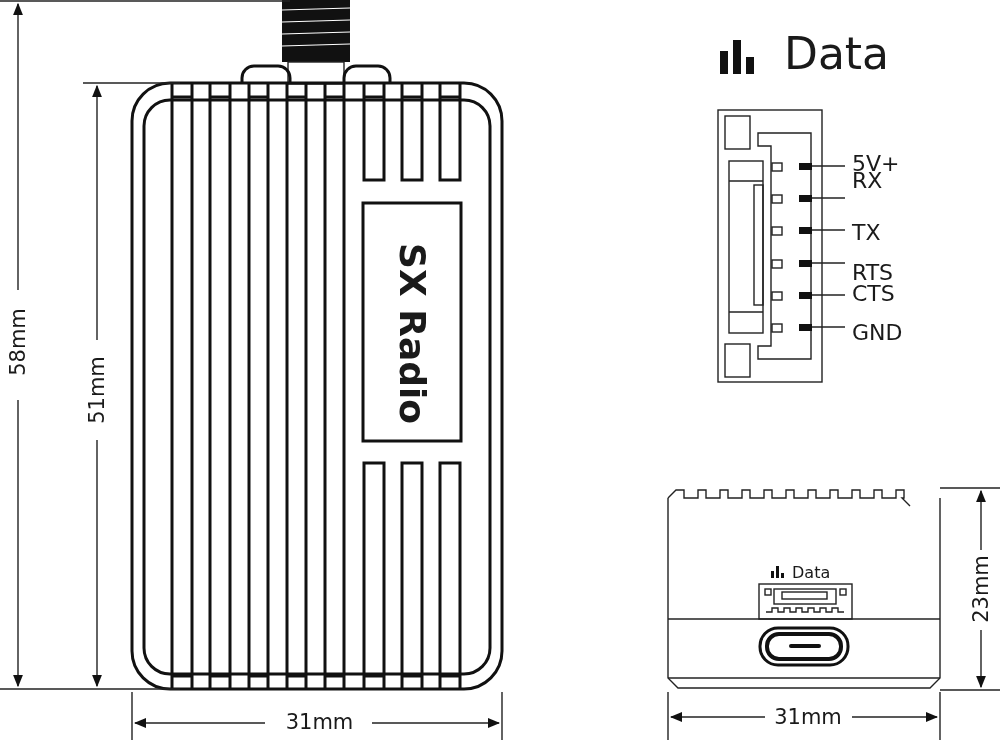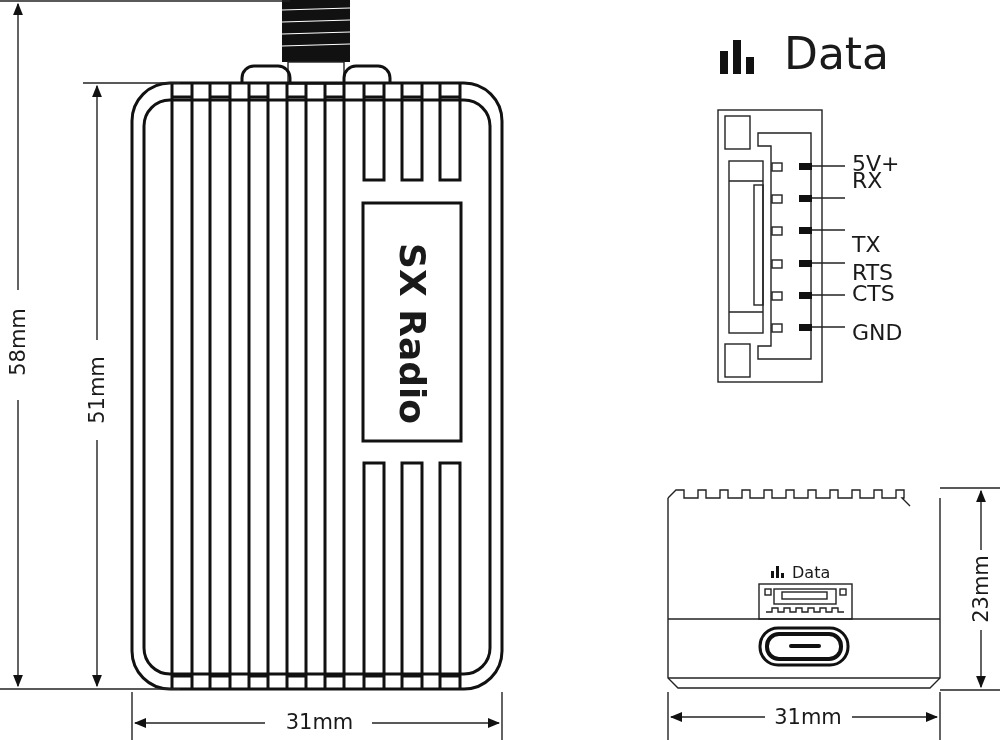--- a/index.html
+++ b/index.html
@@ -175,21 +175,21 @@
     <line x1="940" y1="692" x2="940" y2="740"></line>
     <line x1="765" y1="717" x2="671" y2="717" marker-end="url(#arr)"></line>
     <line x1="852" y1="717" x2="937" y2="717" marker-end="url(#arr)"></line>
   </g>
 </svg>
 
 <div class="lbl title">Data</div>
 
 <div class="lbl pin" style="top:151px">5V+</div>
 <div class="lbl pin" style="top:168px">RX</div>
-<div class="lbl pin" style="top:232px">TX</div>
+<div class="lbl pin" style="top:220px">TX</div>
 <div class="lbl pin" style="top:260px">RTS</div>
 <div class="lbl pin" style="top:281px">CTS</div>
 <div class="lbl pin" style="top:320px">GND</div>
 
 <div class="lbl sx" style="left:335px; top:300px; width:155px; text-align:center;">SX Radio</div>
 
 <div class="lbl small-title">Data</div>
 
 <div class="lbl dim vert" style="left:-22px; top:330px; width:80px; text-align:center;">58mm</div>
 <div class="lbl dim vert" style="left:57px; top:378px; width:80px; text-align:center;">51mm</div>

